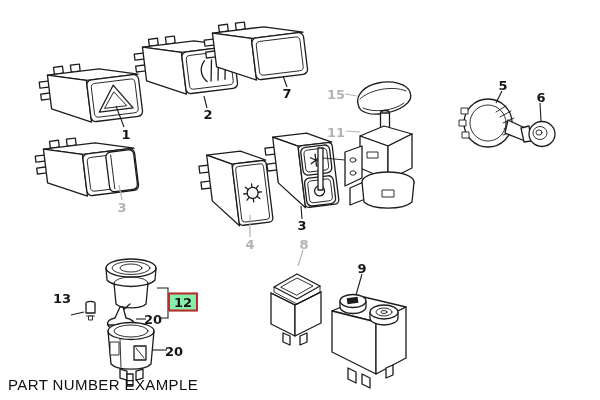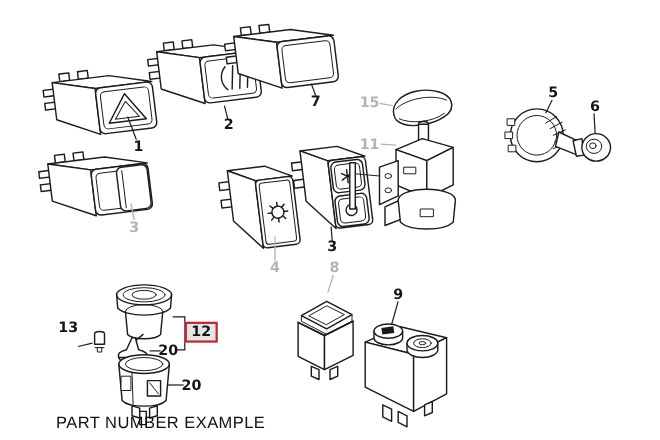--- a/index.html
+++ b/index.html
@@ -16,23 +16,23 @@
   .fw{fill:#ffffff;stroke:var(--line-art);stroke-width:1.3;stroke-linejoin:round;}
   .ln{fill:none;stroke:var(--line-art);stroke-width:1.3;stroke-linejoin:round;stroke-linecap:round;}
   .thin{stroke-width:0.9;}
   .dk{fill:var(--line-art);stroke:none;}
   .ld{stroke:var(--line-art);stroke-width:1.1;fill:none;}
   .ldg{stroke:var(--label-inactive);stroke-width:1.2;fill:none;}
   .plabel{position:absolute;transform:translate(-50%,-50%);
           font:bold 13px "DejaVu Sans",sans-serif;color:var(--label-active);
           line-height:1;white-space:nowrap;cursor:pointer;}
   .plabel.inactive{color:var(--label-inactive);}
-  .plabel.highlight{border:2px solid var(--highlight-border);padding:1px 4px;background:#e5e5e5;}
+  .plabel.highlight{border:2px solid var(--highlight-border);padding:1px 4px;background:#86efac;}
   #caption{position:absolute;left:8px;top:376px;font:15px "Liberation Sans",sans-serif;
-           color:#101010;letter-spacing:0.4px;margin-left:43px;}
+           color:#101010;letter-spacing:0.4px;}
 </style>
 </head>
 <body>
 
 <div id="stage">
 
 <svg width="600" height="400" viewBox="0 0 600 400">
   <defs>
     <g id="wswitch">
       <rect x="-2" y="10" width="11" height="6" class="fw"></rect>

